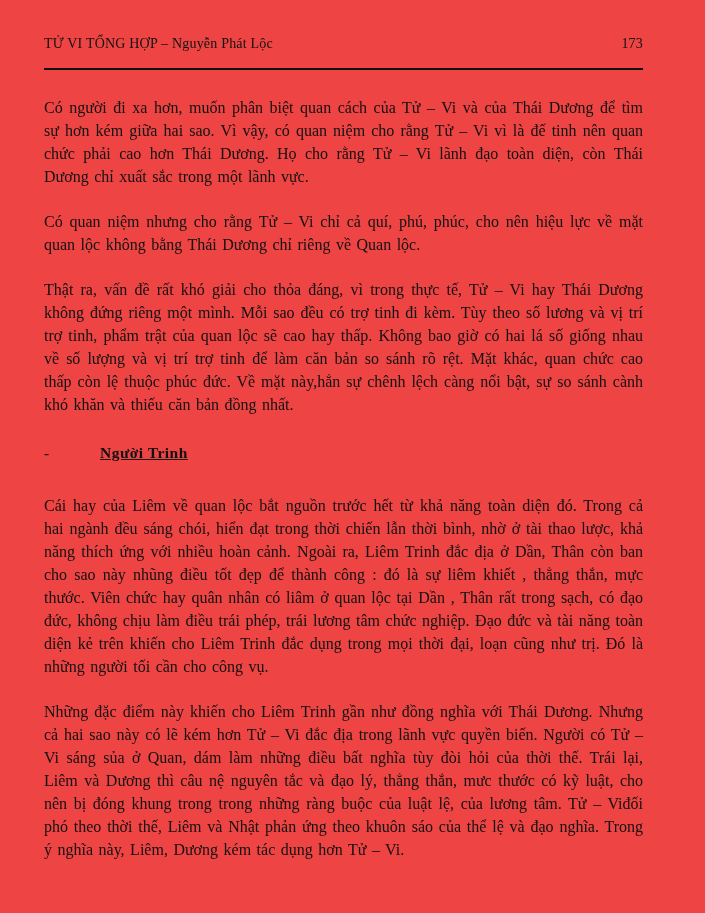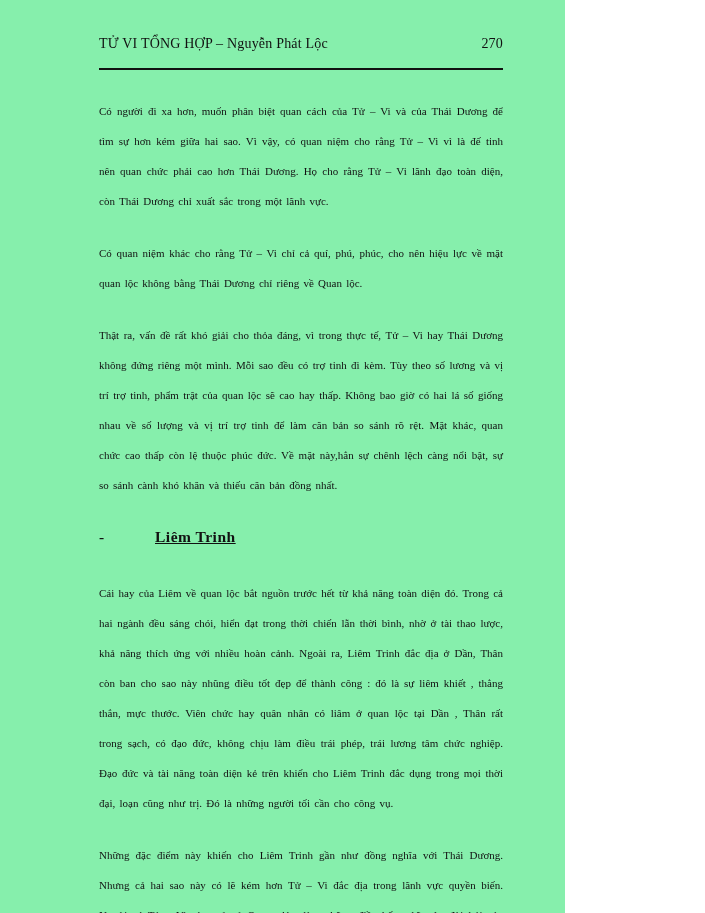--- a/index.html
+++ b/index.html
@@ -5,43 +5,43 @@
   * { margin: 0; padding: 0; box-sizing: border-box; }
   html, body {
     width: 705px;
     height: 913px;
     background: #ffffff;
     font-family: "Liberation Serif", "DejaVu Serif", serif;
     color: #111111;
     overflow: hidden;
   }
   .page {
-    width: 565px;
+    width: 705px;
     height: 913px;
-    background: #86efac;
-    padding: 36px 62px 0 99px;
+    background: #ef4444;
+    padding: 36px 62px 0 44px;
   }
   .page-header {
     display: flex;
     justify-content: space-between;
     align-items: baseline;
     font-size: 14px;
     letter-spacing: 0.2px;
   }
   .header-rule {
     border: none;
     border-top: 2px solid #111111;
     margin-top: 16px;
   }
   .body-text {
     margin-top: 26px;
   }
   p.para {
-    font-size: 11px;
-    line-height: 30px;
+    font-size: 16px;
+    line-height: 23px;
     text-align: justify;
     text-justify: inter-word;
     margin-bottom: 22px;
     word-spacing: 1.5px;
   }
   .section-heading {
     display: flex;
     align-items: baseline;
     font-size: 15.5px;
     margin: 28px 0 32px 0;
@@ -56,36 +56,36 @@
     letter-spacing: 0.5px;
   }
 </style>
 </head>
 <body>
 
 <div class="page">
 
   <div class="page-header">
     <span>TỬ VI TỔNG HỢP – Nguyễn Phát Lộc</span>
-    <span>270</span>
+    <span>173</span>
   </div>
 
   <hr class="header-rule">
 
   <div class="body-text">
 
     <p class="para">Có người đi xa hơn, muốn phân biệt quan cách của Tử – Vi và của Thái Dương để tìm sự hơn kém giữa hai sao. Vì vậy, có quan niệm cho rằng Tử – Vi vì là đế tinh nên quan chức phải cao hơn Thái Dương. Họ cho rằng Tử – Vi lãnh đạo toàn diện, còn Thái Dương chỉ xuất sắc trong một lãnh vực.</p>
 
-    <p class="para">Có quan niệm khác cho rằng Tử – Vi chỉ cả quí, phú, phúc, cho nên hiệu lực về mặt quan lộc không bằng Thái Dương chỉ riêng về Quan lộc.</p>
+    <p class="para">Có quan niệm nhưng cho rằng Tử – Vi chỉ cả quí, phú, phúc, cho nên hiệu lực về mặt quan lộc không bằng Thái Dương chỉ riêng về Quan lộc.</p>
 
     <p class="para">Thật ra, vấn đề rất khó giải cho thỏa đáng, vì trong thực tế, Tử – Vi hay Thái Dương không đứng riêng một mình. Mỗi sao đều có trợ tinh đi kèm. Tùy theo số lương và vị trí trợ tinh, phẩm trật của quan lộc sẽ cao hay thấp. Không bao giờ có hai lá số giống nhau về số lượng và vị trí trợ tinh để làm căn bản so sánh rõ rệt. Mặt khác, quan chức cao thấp còn lệ thuộc phúc đức. Về mặt này,hẳn sự chênh lệch càng nổi bật, sự so sánh cành khó khăn và thiếu căn bản đồng nhất.</p>
 
     <div class="section-heading">
       <span class="marker">-</span>
-      <span class="label">Liêm Trinh</span>
+      <span class="label">Người Trinh</span>
     </div>
 
 
 
     <p class="para">Cái hay của Liêm về quan lộc bắt nguồn trước hết  từ khả năng toàn diện đó. Trong cả hai ngành đều sáng chói, hiển đạt trong thời chiến lẫn thời bình, nhờ ở tài thao lược, khả năng thích ứng với nhiều hoàn cảnh. Ngoài ra, Liêm Trinh đắc địa ở Dần, Thân còn ban cho sao này nhũng điều tốt đẹp để thành công : đó là sự liêm khiết , thẳng thắn, mực thước. Viên chức hay quân nhân có liâm ở quan lộc tại Dần , Thân rất trong sạch, có đạo đức, không chịu làm điều trái phép, trái lương tâm chức nghiệp. Đạo đức và tài năng toàn diện kẻ trên khiến cho Liêm Trinh đắc dụng trong mọi thời đại, loạn cũng như trị. Đó là những người tối cần cho công vụ.</p>
 
     <p class="para">Những đặc điểm này  khiến cho Liêm Trinh gần như đồng nghĩa với Thái Dương. Nhưng cả hai sao này có lẽ kém hơn Tử – Vi đắc địa trong lãnh vực quyền biến. Người có Tử – Vi sáng sủa ở Quan, dám làm những điều bất nghĩa tùy đòi hỏi của thời thế. Trái lại, Liêm và Dương thì câu nệ nguyên tắc và đạo lý, thẳng thắn, mưc thước có kỹ luật, cho nên bị đóng khung trong trong những ràng buộc của luật lệ, của lương tâm. Tử – Viđối phó theo thời thế, Liêm và Nhật phản ứng theo khuôn sáo của thể lệ và đạo nghĩa. Trong ý nghĩa này, Liêm, Dương kém tác dụng hơn Tử – Vi.</p>
 
   </div>
 

